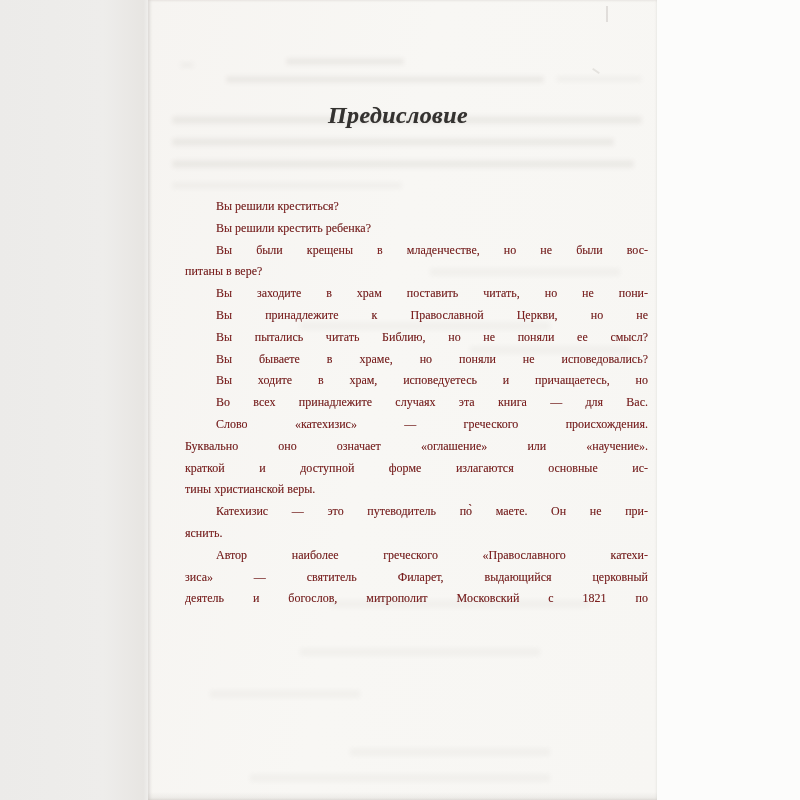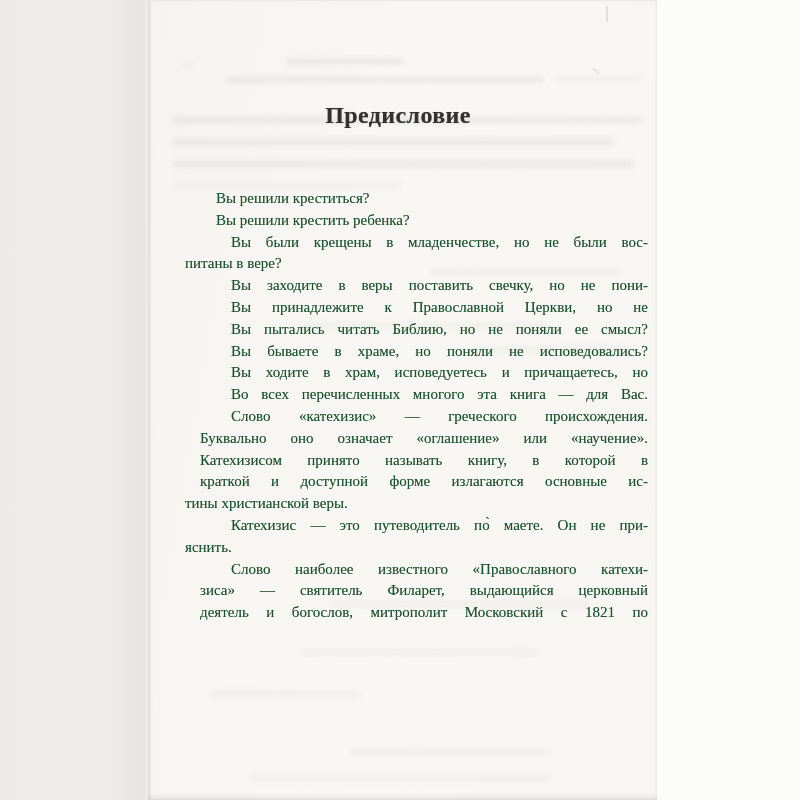--- a/index.html
+++ b/index.html
@@ -24,29 +24,30 @@
   .page-bottom-shade{
     position:absolute;left:148px;top:792px;width:509px;height:8px;
     background:linear-gradient(180deg,rgba(170,165,158,0) 0%,rgba(170,165,158,.18) 100%);
   }
   .chapter-heading{
     position:absolute;left:148px;top:86px;width:500px;
     text-align:center;
     font-size:24px;font-weight:bold;color:#343230;
     letter-spacing:.4px;
     text-shadow:0 0 .7px rgba(52,50,48,.55);
+    font-style:italic;
   }
   .text-block{
-    position:absolute;left:185px;top:188px;width:463px;
-    font-size:15px;line-height:21.8px;color:#14532d;
+    position:absolute;left:185px;top:196px;width:463px;
+    font-size:12px;line-height:21.8px;color:#7f1d1d;
     text-shadow:0 0 .6px rgba(64,62,58,.45);
   }
   .line{min-height:21.8px;white-space:nowrap;}
   .i{text-indent:31px;}
-  .j{text-align:justify;text-align-last:justify;white-space:normal;margin-left:15px;}
+  .j{text-align:justify;text-align-last:justify;white-space:normal;}
   
   .ghost{
     position:absolute;background:#8b857d;opacity:.10;border-radius:3px;
     filter:blur(2px);
   }
   .ghost.light{opacity:.06;}
   .mark{position:absolute;background:#9a958e;}
 </style>
 </head>
 <body>
@@ -77,29 +78,28 @@
 </div>
 <div class="page-bottom-shade"></div>
 
 <h1 class="chapter-heading">Предисловие</h1>
 
 <div class="text-block">
   <div class="line i">Вы решили креститься?</div>
   <div class="line i">Вы решили крестить ребенка?</div>
   <div class="line i j">Вы были крещены в младенчестве, но не были вос-</div>
   <div class="line">питаны в вере?</div>
-  <div class="line i j">Вы заходите в веры поставить свечку, но не пони-</div>
+  <div class="line i j">Вы заходите в храм поставить читать, но не пони-</div>
   <div class="line i j">Вы принадлежите к Православной Церкви, но не</div>
   <div class="line i j">Вы пытались читать Библию, но не поняли ее смысл?</div>
   <div class="line i j">Вы бываете в храме, но поняли не исповедовались?</div>
   <div class="line i j">Вы ходите в храм, исповедуетесь и причащаетесь, но</div>
-  <div class="line i j">Во всех перечисленных многого эта книга — для Вас.</div>
+  <div class="line i j">Во всех принадлежите случаях эта книга — для Вас.</div>
   <div class="line i j">Слово «катехизис» — греческого происхождения.</div>
   <div class="line j">Буквально оно означает «оглашение» или «научение».</div>
-  <div class="line j">Катехизисом принято называть книгу, в которой в</div>
   <div class="line j">краткой и доступной форме излагаются основные ис-</div>
   <div class="line">тины христианской веры.</div>
   <div class="line i j">Катехизис — это путеводитель по̀ маете. Он не при-</div>
   <div class="line">яснить.</div>
-  <div class="line i j">Слово наиболее известного «Православного катехи-</div>
+  <div class="line i j">Автор наиболее греческого «Православного катехи-</div>
   <div class="line j">зиса» — святитель Филарет, выдающийся церковный</div>
   <div class="line j">деятель и богослов, митрополит Московский с 1821 по</div>
 </div>
 
 </body></html>

